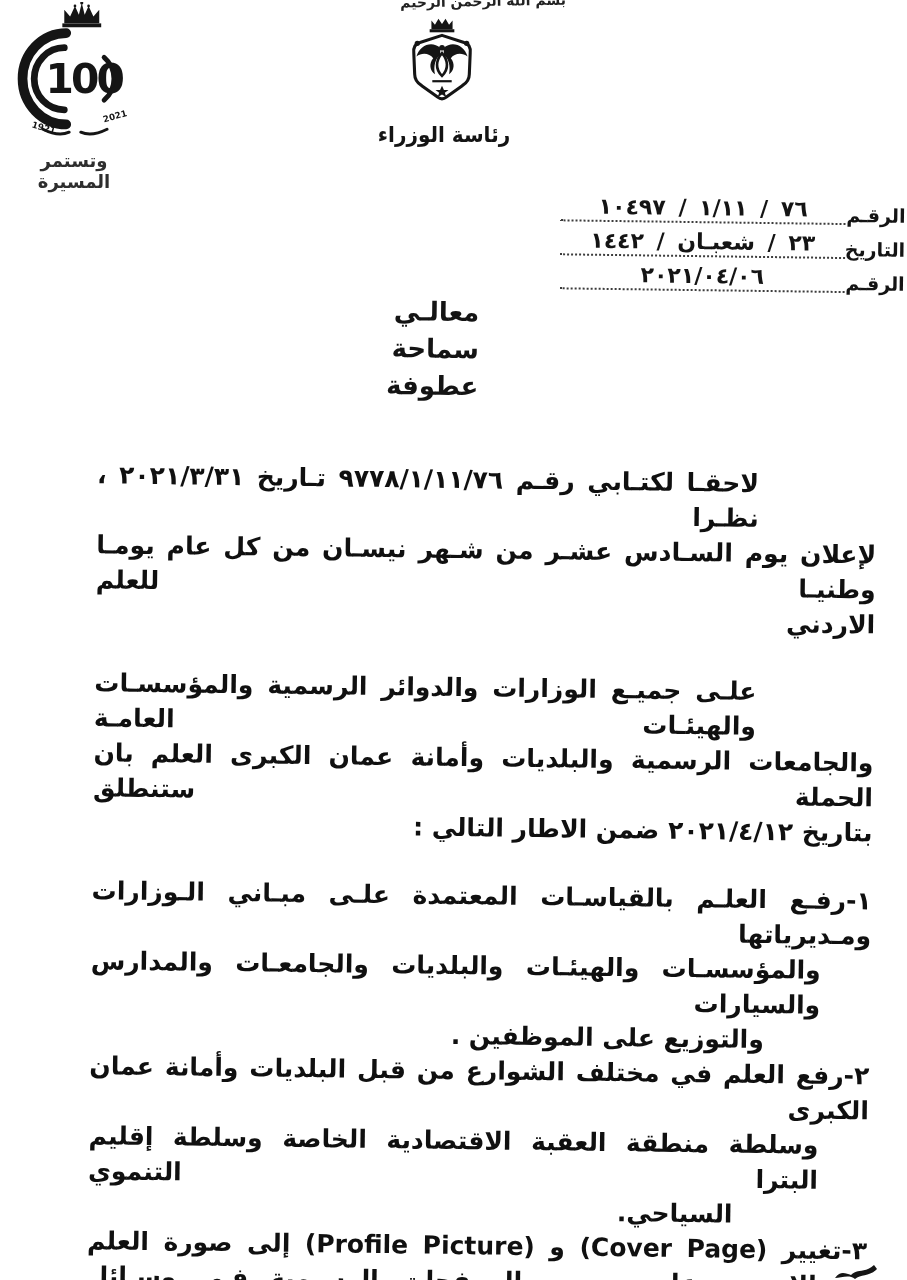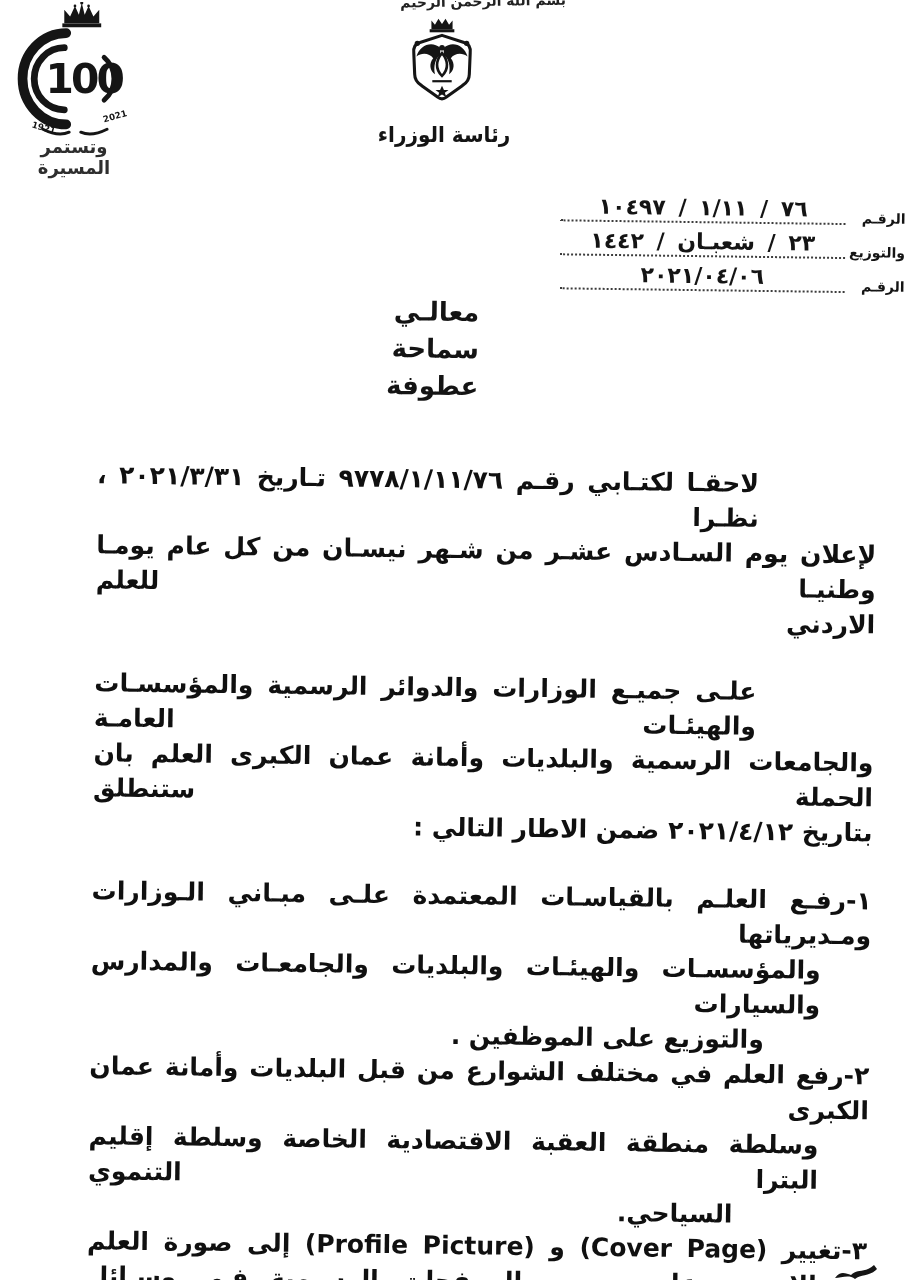--- a/index.html
+++ b/index.html
@@ -3,35 +3,35 @@
 <meta charset="utf-8">
 <style>
   html,body{margin:0;padding:0;background:#e8e8e8;}
   .page{
     position:relative;width:907px;height:1280px;background:#ffffff;
     overflow:hidden;margin:0 auto;color:#141414;
     font-family:"DejaVu Sans", sans-serif;
   }
   
   .logo{position:absolute;top:2px;left:8px;width:132px;height:136px;}
-  .slogan{position:absolute;top:136px;left:2px;width:144px;text-align:center;
+  .slogan{position:absolute;top:150px;left:2px;width:144px;text-align:center;
     font-size:18px;font-weight:bold;color:#2e2e2e;direction:rtl;}
   
   .basmala{position:absolute;top:-7px;left:388px;width:190px;text-align:center;
     font-size:14px;font-weight:bold;direction:rtl;transform:rotate(-1deg);color:#222;}
   .emblem{position:absolute;top:16px;left:398px;}
   .authority{position:absolute;top:122px;left:368px;width:152px;text-align:center;
     font-size:20px;font-weight:bold;direction:rtl;letter-spacing:1px;transform:scaleY(1.08);}
   
   .skew{position:absolute;left:0;top:0;width:907px;height:1280px;
     transform:rotate(0.75deg);transform-origin:460px 260px;}
   
   .ref{position:absolute;top:186px;right:2px;width:345px;direction:rtl;}
   .ref-row{display:flex;height:34px;align-items:flex-end;}
-  .ref-label{width:60px;font-size:14px;font-weight:bold;line-height:1;padding-bottom:0;margin-top:40px;}
+  .ref-label{width:60px;font-size:19px;font-weight:bold;line-height:1;padding-bottom:0;margin-top:40px;}
   .ref-value{flex:1;border-bottom:2px dotted #3c3c3c;text-align:center;
     font-size:22px;font-weight:bold;line-height:1.15;padding-bottom:1px;word-spacing:5px;}
   
   .salutations{position:absolute;top:294px;right:427px;direction:rtl;text-align:right;
     font-size:26px;font-weight:bold;line-height:37px;white-space:nowrap;}
   
   .body{position:absolute;top:452px;right:27px;left:100px;direction:rtl;
     font-size:25px;font-weight:bold;line-height:35px;color:#101010;}
   .line{text-align:justify;text-align-last:justify;}
   .fl{margin-right:118px;}      
@@ -94,21 +94,21 @@
   <div class="authority">رئاسة الوزراء</div>
 
   <div class="skew">
 
     <div class="ref">
       <div class="ref-row">
         <div class="ref-label">الرقـم</div>
         <div class="ref-value">٧٦ / ١/١١ / ١٠٤٩٧</div>
       </div>
       <div class="ref-row">
-        <div class="ref-label">والتوزيع</div>
+        <div class="ref-label">التاريخ</div>
         <div class="ref-value">٢٣ / شعبـان / ١٤٤٢</div>
       </div>
       <div class="ref-row">
         <div class="ref-label">الرقـم</div>
         <div class="ref-value">٢٠٢١/٠٤/٠٦</div>
       </div>
     </div>
 
     <div class="salutations">
       <div>معالـي</div>

